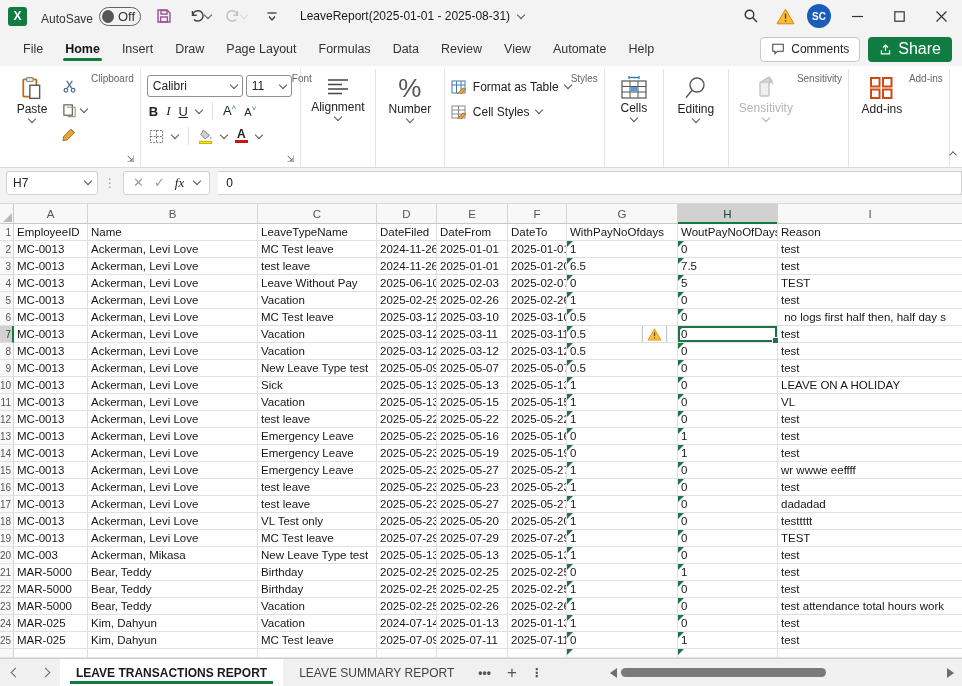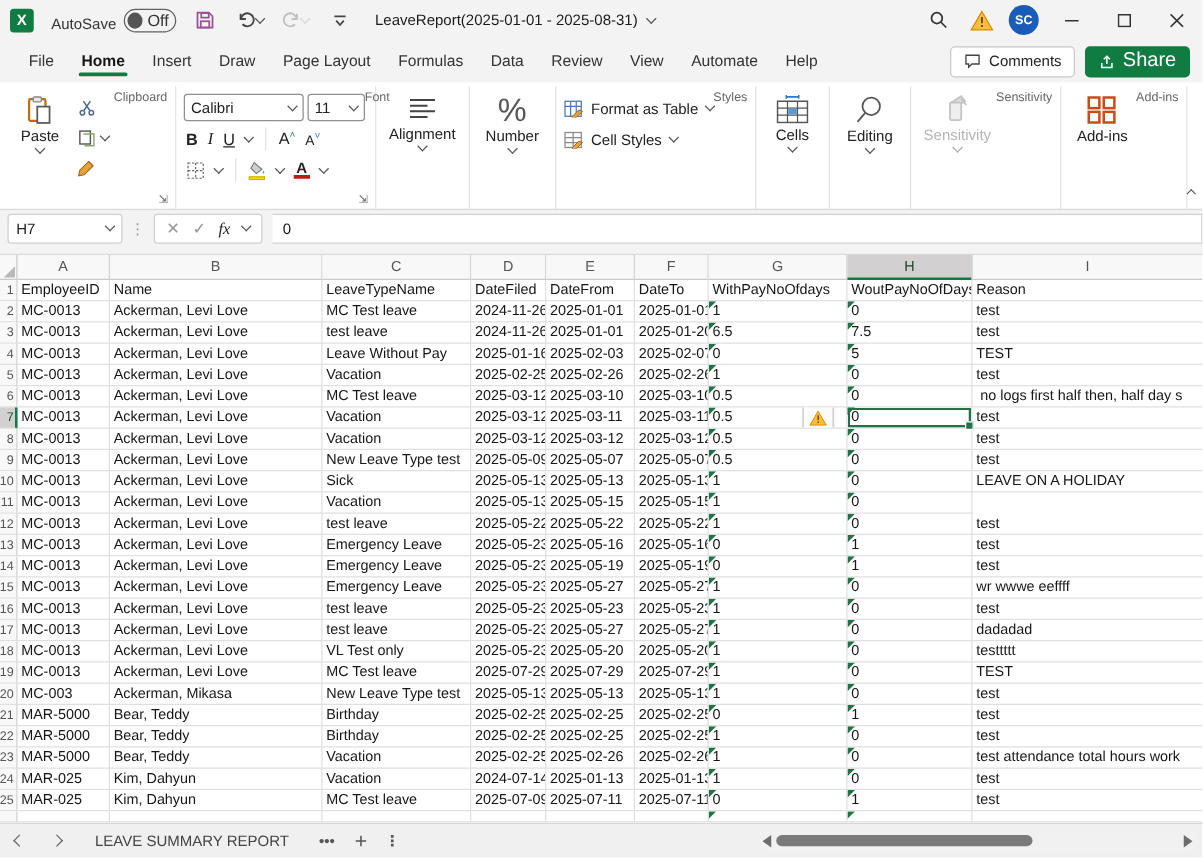--- a/index.html
+++ b/index.html
@@ -490,21 +490,21 @@
           <div class="cell cF"><span>2025-01-20</span></div>
           <div class="cell cG"><span class="tri"></span><span>6.5</span></div>
           <div class="cell cH"><span class="tri"></span><span>7.5</span></div>
           <div class="cell cI"><span>test</span></div>
         </div>
         <div class="grow">
           <div class="rowhdr">4</div>
           <div class="cell cA"><span>MC-0013</span></div>
           <div class="cell cB"><span>Ackerman, Levi Love</span></div>
           <div class="cell cC"><span>Leave Without Pay</span></div>
-          <div class="cell cD"><span>2025-01-16</span></div>
+          <div class="cell cD"><span>2025-06-10</span></div>
           <div class="cell cE"><span>2025-02-03</span></div>
           <div class="cell cF"><span>2025-02-07</span></div>
           <div class="cell cG"><span class="tri"></span><span>0</span></div>
           <div class="cell cH"><span class="tri"></span><span>5</span></div>
           <div class="cell cI"><span>TEST</span></div>
         </div>
         <div class="grow">
           <div class="rowhdr">5</div>
           <div class="cell cA"><span>MC-0013</span></div>
           <div class="cell cB"><span>Ackerman, Levi Love</span></div>
@@ -583,20 +583,21 @@
         <div class="grow">
           <div class="rowhdr">11</div>
           <div class="cell cA"><span>MC-0013</span></div>
           <div class="cell cB"><span>Ackerman, Levi Love</span></div>
           <div class="cell cC"><span>Vacation</span></div>
           <div class="cell cD"><span>2025-05-13</span></div>
           <div class="cell cE"><span>2025-05-15</span></div>
           <div class="cell cF"><span>2025-05-15</span></div>
           <div class="cell cG"><span class="tri"></span><span>1</span></div>
           <div class="cell cH"><span class="tri"></span><span>0</span></div>
+          <div class="cell cI"><span>VL</span></div>
         </div>
         <div class="grow">
           <div class="rowhdr">12</div>
           <div class="cell cA"><span>MC-0013</span></div>
           <div class="cell cB"><span>Ackerman, Levi Love</span></div>
           <div class="cell cC"><span>test leave</span></div>
           <div class="cell cD"><span>2025-05-22</span></div>
           <div class="cell cE"><span>2025-05-22</span></div>
           <div class="cell cF"><span>2025-05-22</span></div>
           <div class="cell cG"><span class="tri"></span><span>1</span></div>
@@ -774,20 +775,23 @@
       </div>
   </div>
 
   <div class="tabsbar">
     <div class="navarrow">
         <span class="ang left"></span>
       </div>
     <div class="navarrow">
         <span class="ang right"></span>
       </div>
+    <div class="sheettab active">
+      <span>LEAVE TRANSACTIONS REPORT</span>
+    </div>
     <div class="sheettab">
       <span>LEAVE SUMMARY REPORT</span>
     </div>
     <div class="tab-extra">•••</div>
     <div class="tab-extra" style="font-size:17px;font-weight:400">+</div>
     <div class="vdots">⋮</div>
     <div class="hscroll">
       <span class="scroll-arrow left"></span>
       <span class="thumb"></span>
       <span class="scroll-arrow right" style="margin-left:auto"></span>

